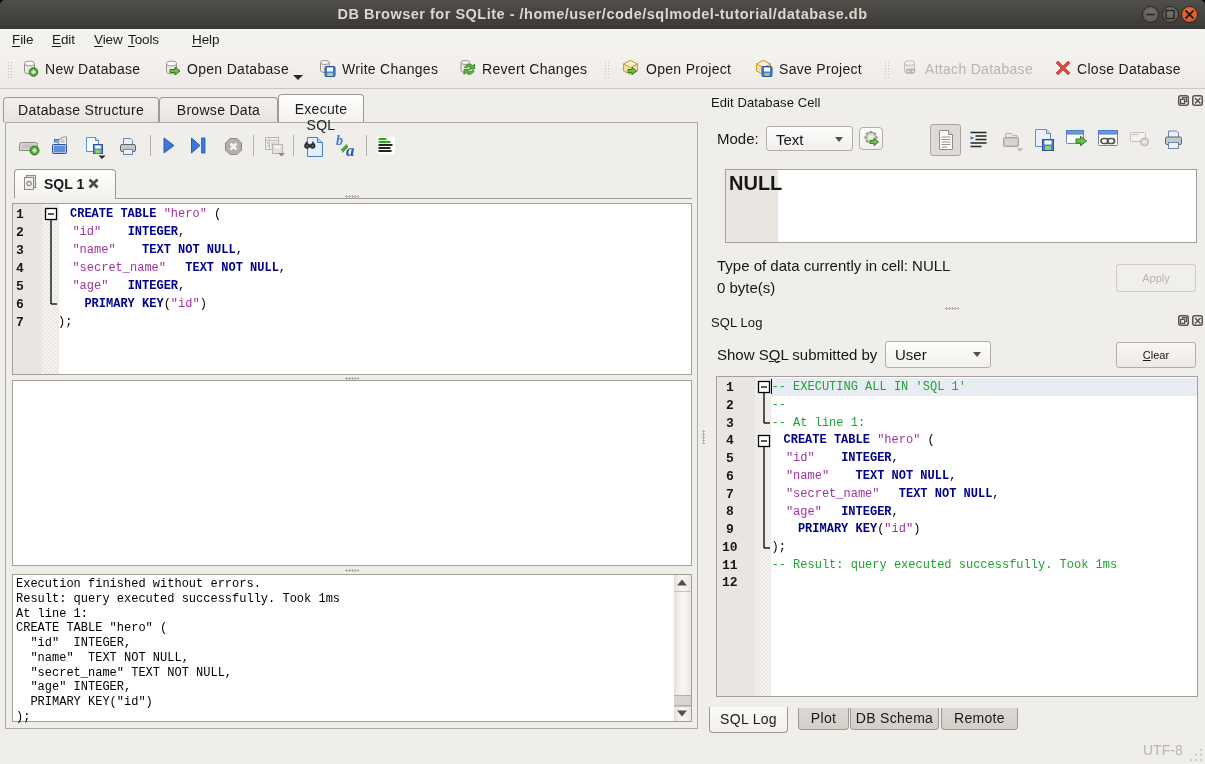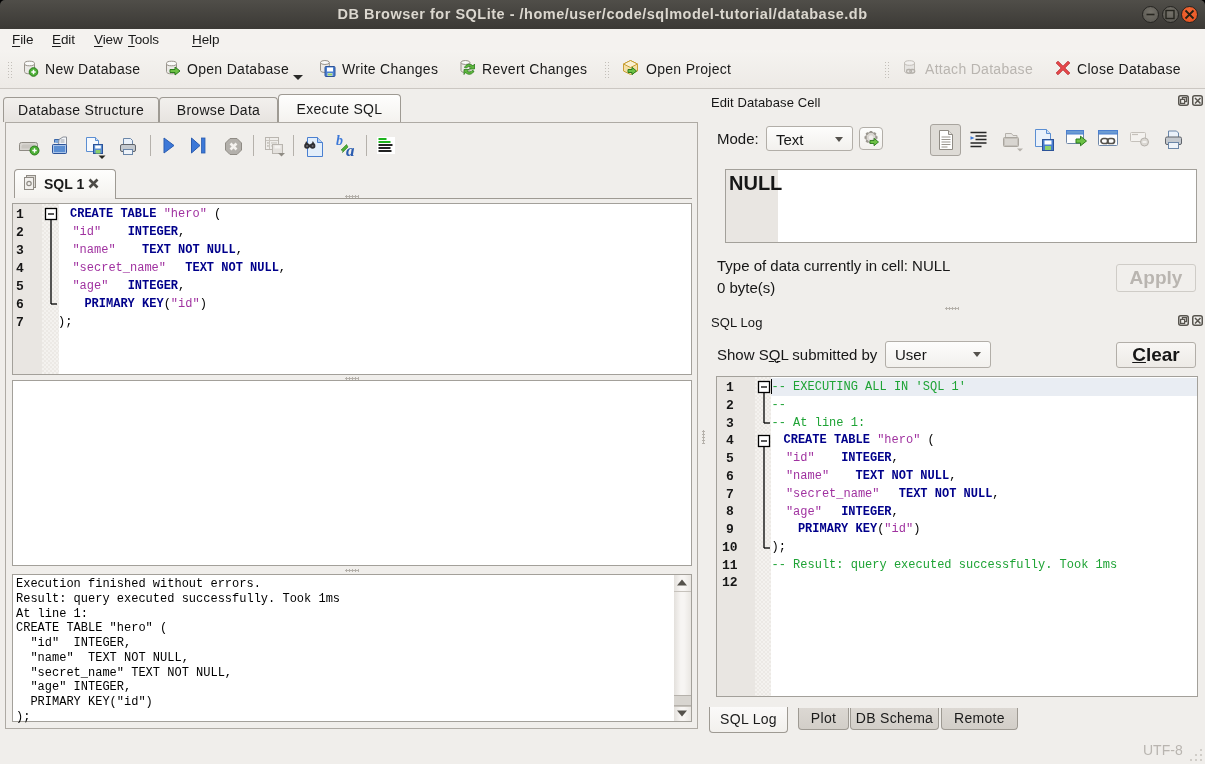--- a/index.html
+++ b/index.html
@@ -48,22 +48,22 @@
   .lnum{position:absolute;font-family:"Liberation Mono",monospace;font-weight:bold;color:#161616;font-size:13px;}
   pre.code{position:absolute;margin:0;font-family:"Liberation Mono",monospace;font-size:12px;color:#000;}
   .kw{color:#00008b;font-weight:bold;margin-left:12px;}
   .idq{color:#a032a0;}
   .cm{color:#1ea335;}
   
   .docktitle{position:absolute;font-size:13px;color:#161616;letter-spacing:0.1px;}
   .lbl{position:absolute;font-size:15px;color:#161616;letter-spacing:0px;}
   .combo{position:absolute;box-sizing:border-box;background:linear-gradient(#fdfdfc,#f2f0ed);
     border:1px solid #b2aea8;border-radius:3px;font-size:15px;color:#161616;}
-  .btn{position:absolute;box-sizing:border-box;border-radius:3px;font-size:19px;
-    display:flex;align-items:center;justify-content:center;font-weight:bold;}
+  .btn{position:absolute;box-sizing:border-box;border-radius:3px;font-size:11px;
+    display:flex;align-items:center;justify-content:center;}
   .btn.enabled{background:linear-gradient(#f8f6f4,#edeae6);border:1px solid #b2aea8;color:#161616;}
   .btn.disabled{background:#f1efec;border:1px solid #cfccc7;color:#b9b5b0;}
   
   .stab{position:absolute;box-sizing:border-box;border:1px solid #9e9a93;border-top:none;
     border-radius:0 0 4px 4px;font-size:14px;color:#1a1a1a;letter-spacing:0.3px;text-align:center;}
   .stab.active{top:707px;height:26px;background:linear-gradient(#fbfaf9,#f2f0ed);padding-top:4px;z-index:3;}
   .stab.inactive{top:708px;height:22px;background:linear-gradient(#dcd8d3,#d2cec8);padding-top:2px;margin-left:8px;}
 </style>
 </head>
 <body>
@@ -117,36 +117,43 @@
       <ellipse cx="7.4" cy="3.5" rx="4.4" ry="2" fill="#fafaf9" stroke="#979289"></ellipse>
       <path d="M6.5 8.5 a5 5 0 0 1 8.5 -1.5 l1.5 -2 v5 h-5 l1.7 -1.6 a3 3 0 0 0 -4.7 0.6 z" fill="#5fb93d" stroke="#2d7c1e" stroke-width="0.8"></path>
       <path d="M16 12 a5 5 0 0 1 -8.5 1.5 l-1.5 2 v-5 h5 l-1.7 1.6 a3 3 0 0 0 4.7 -0.6 z" fill="#5fb93d" stroke="#2d7c1e" stroke-width="0.8"></path>
     </svg></span>Revert Changes</div>
     <div class="grip" style="left:604px;"></div>
     <div class="tbtn" style="left:622px;"><span class="ic"><svg width="18" height="18" viewBox="0 0 18 18">
       <path d="M8.5 1.5 L15.5 5 v7 L8.5 15.5 L1.5 12 v-7 z" fill="#f5dfa6" stroke="#c89f35"></path>
       <path d="M8.5 1.5 L15.5 5 L8.5 8.5 L1.5 5 z" fill="#faf0d2" stroke="#c89f35"></path>
       <path d="M6 10.5 h4 v-2.2 l4.5 3.7 -4.5 3.7 v-2.2 h-4 z" fill="#6cc144" stroke="#2d7c1e"></path>
     </svg></span>Open Project</div>
+    <div class="tbtn" style="left:755px;"><span class="ic"><svg width="18" height="18" viewBox="0 0 18 18">
+      <path d="M8.5 1.5 L15.5 5 v7 L8.5 15.5 L1.5 12 v-7 z" fill="#f5dfa6" stroke="#c89f35"></path>
+      <path d="M8.5 1.5 L15.5 5 L8.5 8.5 L1.5 5 z" fill="#faf0d2" stroke="#c89f35"></path>
+      <rect x="7" y="7.5" width="10" height="10" rx="1" fill="#4a7fd0" stroke="#2c5398"></rect>
+      <rect x="9" y="8.5" width="6" height="4" fill="#fff"></rect>
+      <rect x="9.5" y="14" width="5" height="3" fill="#8ed06a"></rect>
+    </svg></span>Save Project</div>
     <div class="grip" style="left:884px;"></div>
     <div class="tbtn disabled" style="left:901px;"><span class="ic"><svg width="18" height="18" viewBox="0 0 18 18">
       <path d="M3.5 4 v8 a5 2.3 0 0 0 10 0 v-8" fill="#e7e5e2" stroke="#c2beb8"></path>
       <ellipse cx="8.5" cy="4" rx="5" ry="2.3" fill="#f2f0ee" stroke="#c2beb8"></ellipse>
       <rect x="5.5" y="10.5" width="5" height="3.6" rx="1.8" fill="none" stroke="#b5b1ab" stroke-width="1.3"></rect>
       <rect x="8.8" y="10.5" width="5" height="3.6" rx="1.8" fill="none" stroke="#b5b1ab" stroke-width="1.3"></rect>
     </svg></span>Attach Database</div>
     <div class="tbtn" style="left:1055px;"><span class="ic"><svg width="16" height="16" viewBox="0 0 16 16">
       <path d="M3 1.2 L8 6.2 L13 1.2 L14.8 3 L9.8 8 L14.8 13 L13 14.8 L8 9.8 L3 14.8 L1.2 13 L6.2 8 L1.2 3 z" fill="#e8474a" stroke="#b4262a" stroke-width="0.8"></path>
     </svg></span>Close Database</div>
   </div>
 
   <div class="abs" style="left:5px;top:122px;width:693px;height:607px;border:1px solid #aeaaa4;box-sizing:border-box;"></div>
   <div class="tab inactive" style="left:3px;width:156px;">Database Structure</div>
   <div class="tab inactive" style="left:159px;width:119px;">Browse Data</div>
-  <div class="tab active" style="left:278px;width:123px;">Execute SQL</div>
+  <div class="tab active" style="left:278px;width:86px;">Execute SQL</div>
 
   <svg class="abs" style="left:292px;top:74px;" width="12" height="7">
       <path d="M1 1 L11 1 L6 6 Z" fill="#2a2a28"></path>
     </svg>
   <div id="sqltoolbar">
     <svg class="abs" style="left:19px;top:138px;" width="22" height="18">
       <path d="M2.5 4.5 h14 a2 2 0 0 1 2 2 v6 h-18 v-6 a2 2 0 0 1 2 -2 z" fill="#d8d5d0" stroke="#8f8b84"></path>
       <path d="M4.5 6.5 h10 v4 h-12 v-2 a2 2 0 0 1 2 -2 z" fill="#c8c5bf"></path>
       <circle cx="15.5" cy="12.5" r="4.5" fill="#4caf35" stroke="#2d7c1e"></circle>
       <path d="M15.5 10.3 v4.4 M13.3 12.5 h4.4" stroke="#fff" stroke-width="1.4"></path>

